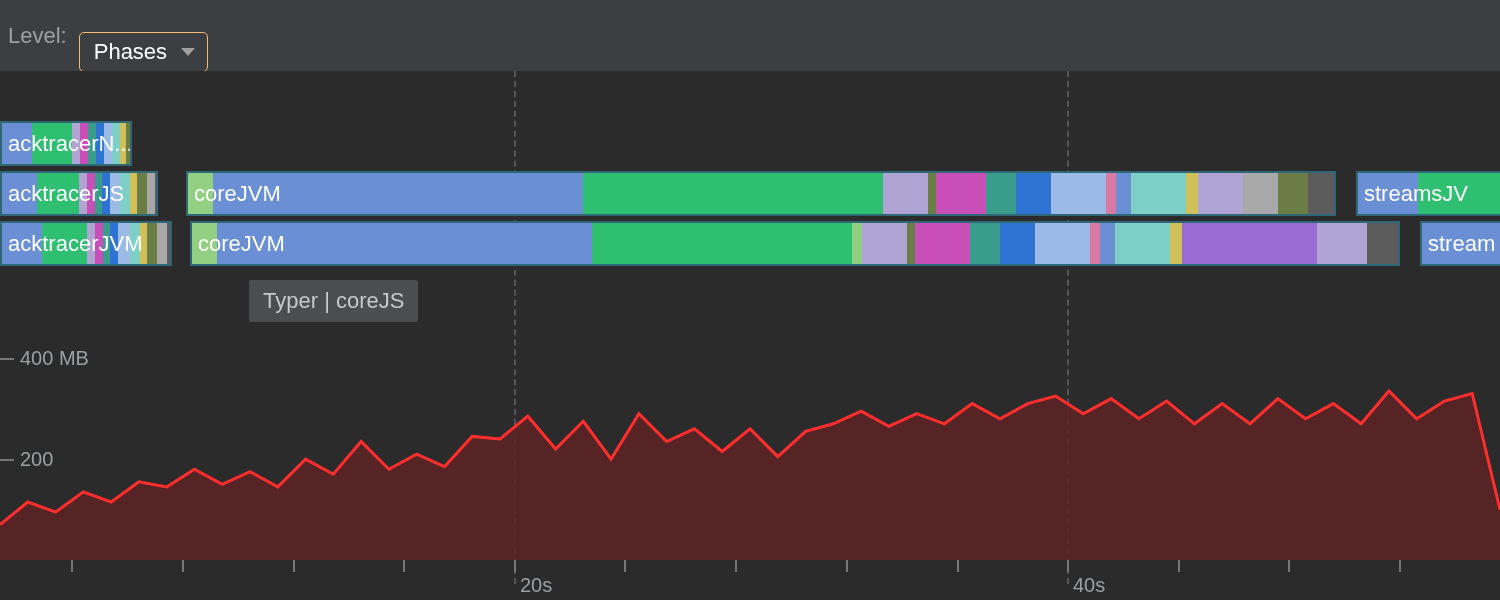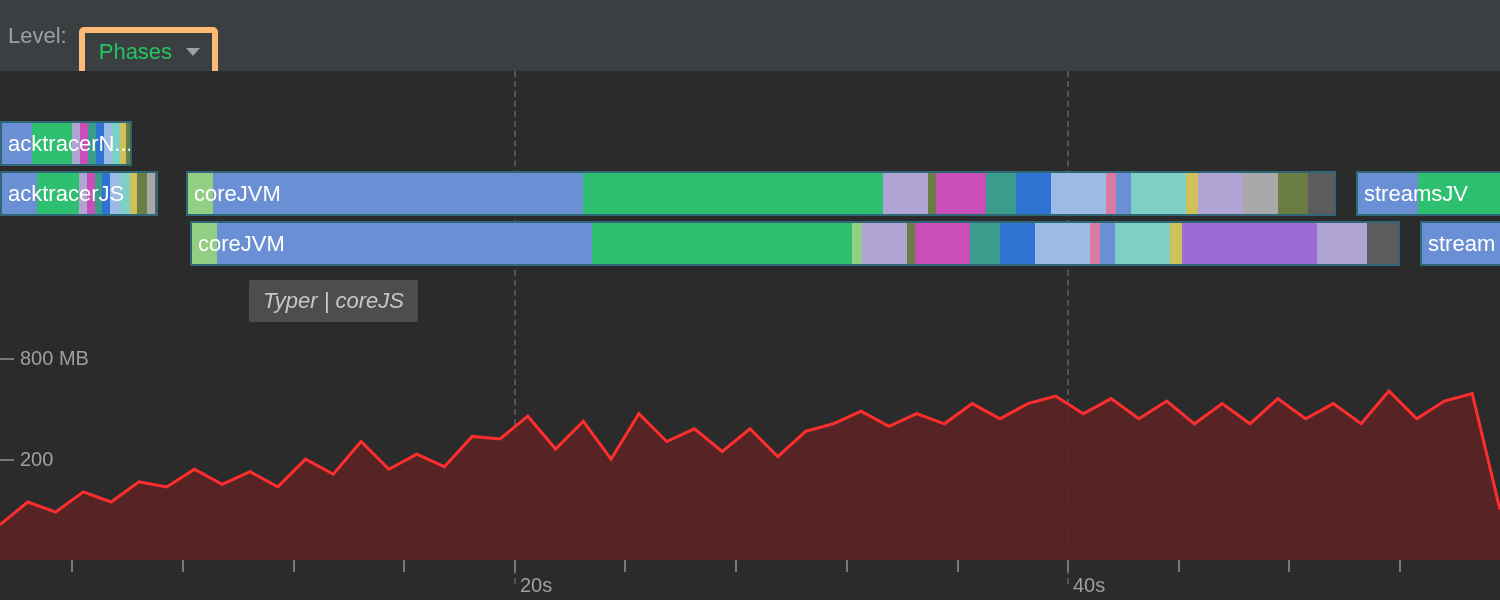--- a/index.html
+++ b/index.html
@@ -23,23 +23,23 @@
     align-items: center;
     padding: 0 8px;
   }
   .level-label {
     color: #9ba0a3;
     font-size: 22px;
     margin-right: 12px;
   }
   .level-select {
     background: #3c3f41;
-    border: 6px solid #fdba74;
+    border: 1px solid #fdba74;
     border-radius: 5px;
-    color: #22c55e;
+    color: #ffffff;
     font-size: 22px;
     padding: 6px 40px 6px 14px;
     position: relative;
     cursor: pointer;
     margin-top: 32px;
   }
   .level-select .chevron {
     position: absolute;
     right: 12px; top: 50%;
     transform: translateY(-50%);
@@ -216,20 +216,35 @@
           <div class="seg" style="width: 5px; background: rgb(92, 92, 92);"></div>
           <span class="label">acktracerJS</span>
         </div>
         <div class="phase-bar" style="left: 1356px; width: 160px;">
           <div class="seg" style="width: 60px; background: rgb(106, 143, 212);"></div>
           <div class="seg" style="width: 100px; background: rgb(47, 191, 113);"></div>
           <span class="label">streamsJV</span>
         </div>
       </div>
       <div class="phase-row" style="top: 150px;">
+        <div class="phase-bar" style="left: 0px; width: 172px;">
+          <div class="seg" style="width: 40px; background: rgb(106, 143, 212);"></div>
+          <div class="seg" style="width: 45px; background: rgb(47, 191, 113);"></div>
+          <div class="seg" style="width: 8px; background: rgb(176, 164, 212);"></div>
+          <div class="seg" style="width: 8px; background: rgb(200, 79, 184);"></div>
+          <div class="seg" style="width: 7px; background: rgb(58, 157, 139);"></div>
+          <div class="seg" style="width: 8px; background: rgb(46, 114, 210);"></div>
+          <div class="seg" style="width: 12px; background: rgb(155, 187, 230);"></div>
+          <div class="seg" style="width: 10px; background: rgb(126, 208, 199);"></div>
+          <div class="seg" style="width: 7px; background: rgb(208, 192, 90);"></div>
+          <div class="seg" style="width: 10px; background: rgb(106, 125, 68);"></div>
+          <div class="seg" style="width: 10px; background: rgb(168, 168, 168);"></div>
+          <div class="seg" style="width: 7px; background: rgb(92, 92, 92);"></div>
+          <span class="label">acktracerJVM</span>
+        </div>
         <div class="phase-bar" style="left: 190px; width: 1210px;">
           <div class="seg" style="width: 25px; background: rgb(147, 207, 130);"></div>
           <div class="seg" style="width: 375px; background: rgb(106, 143, 212);"></div>
           <div class="seg" style="width: 260px; background: rgb(47, 191, 113);"></div>
           <div class="seg" style="width: 10px; background: rgb(147, 207, 130);"></div>
           <div class="seg" style="width: 45px; background: rgb(176, 164, 212);"></div>
           <div class="seg" style="width: 8px; background: rgb(106, 125, 68);"></div>
           <div class="seg" style="width: 55px; background: rgb(200, 79, 184);"></div>
           <div class="seg" style="width: 30px; background: rgb(58, 157, 139);"></div>
           <div class="seg" style="width: 35px; background: rgb(46, 114, 210);"></div>
@@ -243,29 +258,29 @@
           <div class="seg" style="width: 35px; background: rgb(92, 92, 92);"></div>
           <span class="label">coreJVM</span>
         </div>
         <div class="phase-bar" style="left: 1420px; width: 100px;">
           <div class="seg" style="width: 100px; background: rgb(106, 143, 212);"></div>
           <span class="label">stream</span>
         </div>
       </div>
     </div>
 
-  <div class="tooltip" style="left:249px; top:209px;font-style:italic;">
+  <div class="tooltip" style="left:249px; top:209px;">
     <span>Typer | coreJS</span>
   </div>
 
   <div class="mem-chart" style="top:262px; height:227px;">
     <div id="yticks">
         <div class="ytick" style="top: 14.2222px;">
           <span class="dash"></span>
-          <span>800 MB</span>
+          <span>400 MB</span>
         </div>
         <div class="ytick" style="top: 115.111px;">
           <span class="dash"></span>
           <span>200</span>
         </div>
       </div>
     <svg class="mem-svg" viewBox="0 0 1500 227" preserveAspectRatio="none" style="top:0; height:227px;">
       <path id="mem-area" class="mem-area" d="M0.0 191.7 L27.8 169.0 L55.6 179.1 L83.3 158.9 L111.1 169.0 L138.9 148.8 L166.7 153.9 L194.4 136.2 L222.2 151.3 L250.0 138.7 L277.8 153.9 L305.6 126.1 L333.3 141.2 L361.1 108.5 L388.9 136.2 L416.7 121.1 L444.4 133.7 L472.2 103.4 L500.0 105.9 L527.8 83.2 L555.6 116.0 L583.3 88.3 L611.1 126.1 L638.9 80.7 L666.7 108.5 L694.4 95.8 L722.2 118.5 L750.0 95.8 L777.8 123.6 L805.6 98.4 L833.3 90.8 L861.1 78.2 L888.9 93.3 L916.7 80.7 L944.4 90.8 L972.2 70.6 L1000.0 85.8 L1027.8 70.6 L1055.6 63.1 L1083.3 80.7 L1111.1 65.6 L1138.9 85.8 L1166.7 68.1 L1194.4 90.8 L1222.2 70.6 L1250.0 90.8 L1277.8 65.6 L1305.6 85.8 L1333.3 70.6 L1361.1 90.8 L1388.9 58.0 L1416.7 85.8 L1444.4 68.1 L1472.2 60.5 L1500.0 176.6 L 1500 227 L 0 227 Z"></path>
       <path id="mem-line" class="mem-line" d="M0.0 191.7 L27.8 169.0 L55.6 179.1 L83.3 158.9 L111.1 169.0 L138.9 148.8 L166.7 153.9 L194.4 136.2 L222.2 151.3 L250.0 138.7 L277.8 153.9 L305.6 126.1 L333.3 141.2 L361.1 108.5 L388.9 136.2 L416.7 121.1 L444.4 133.7 L472.2 103.4 L500.0 105.9 L527.8 83.2 L555.6 116.0 L583.3 88.3 L611.1 126.1 L638.9 80.7 L666.7 108.5 L694.4 95.8 L722.2 118.5 L750.0 95.8 L777.8 123.6 L805.6 98.4 L833.3 90.8 L861.1 78.2 L888.9 93.3 L916.7 80.7 L944.4 90.8 L972.2 70.6 L1000.0 85.8 L1027.8 70.6 L1055.6 63.1 L1083.3 80.7 L1111.1 65.6 L1138.9 85.8 L1166.7 68.1 L1194.4 90.8 L1222.2 70.6 L1250.0 90.8 L1277.8 65.6 L1305.6 85.8 L1333.3 70.6 L1361.1 90.8 L1388.9 58.0 L1416.7 85.8 L1444.4 68.1 L1472.2 60.5 L1500.0 176.6 "></path>
     </svg>

